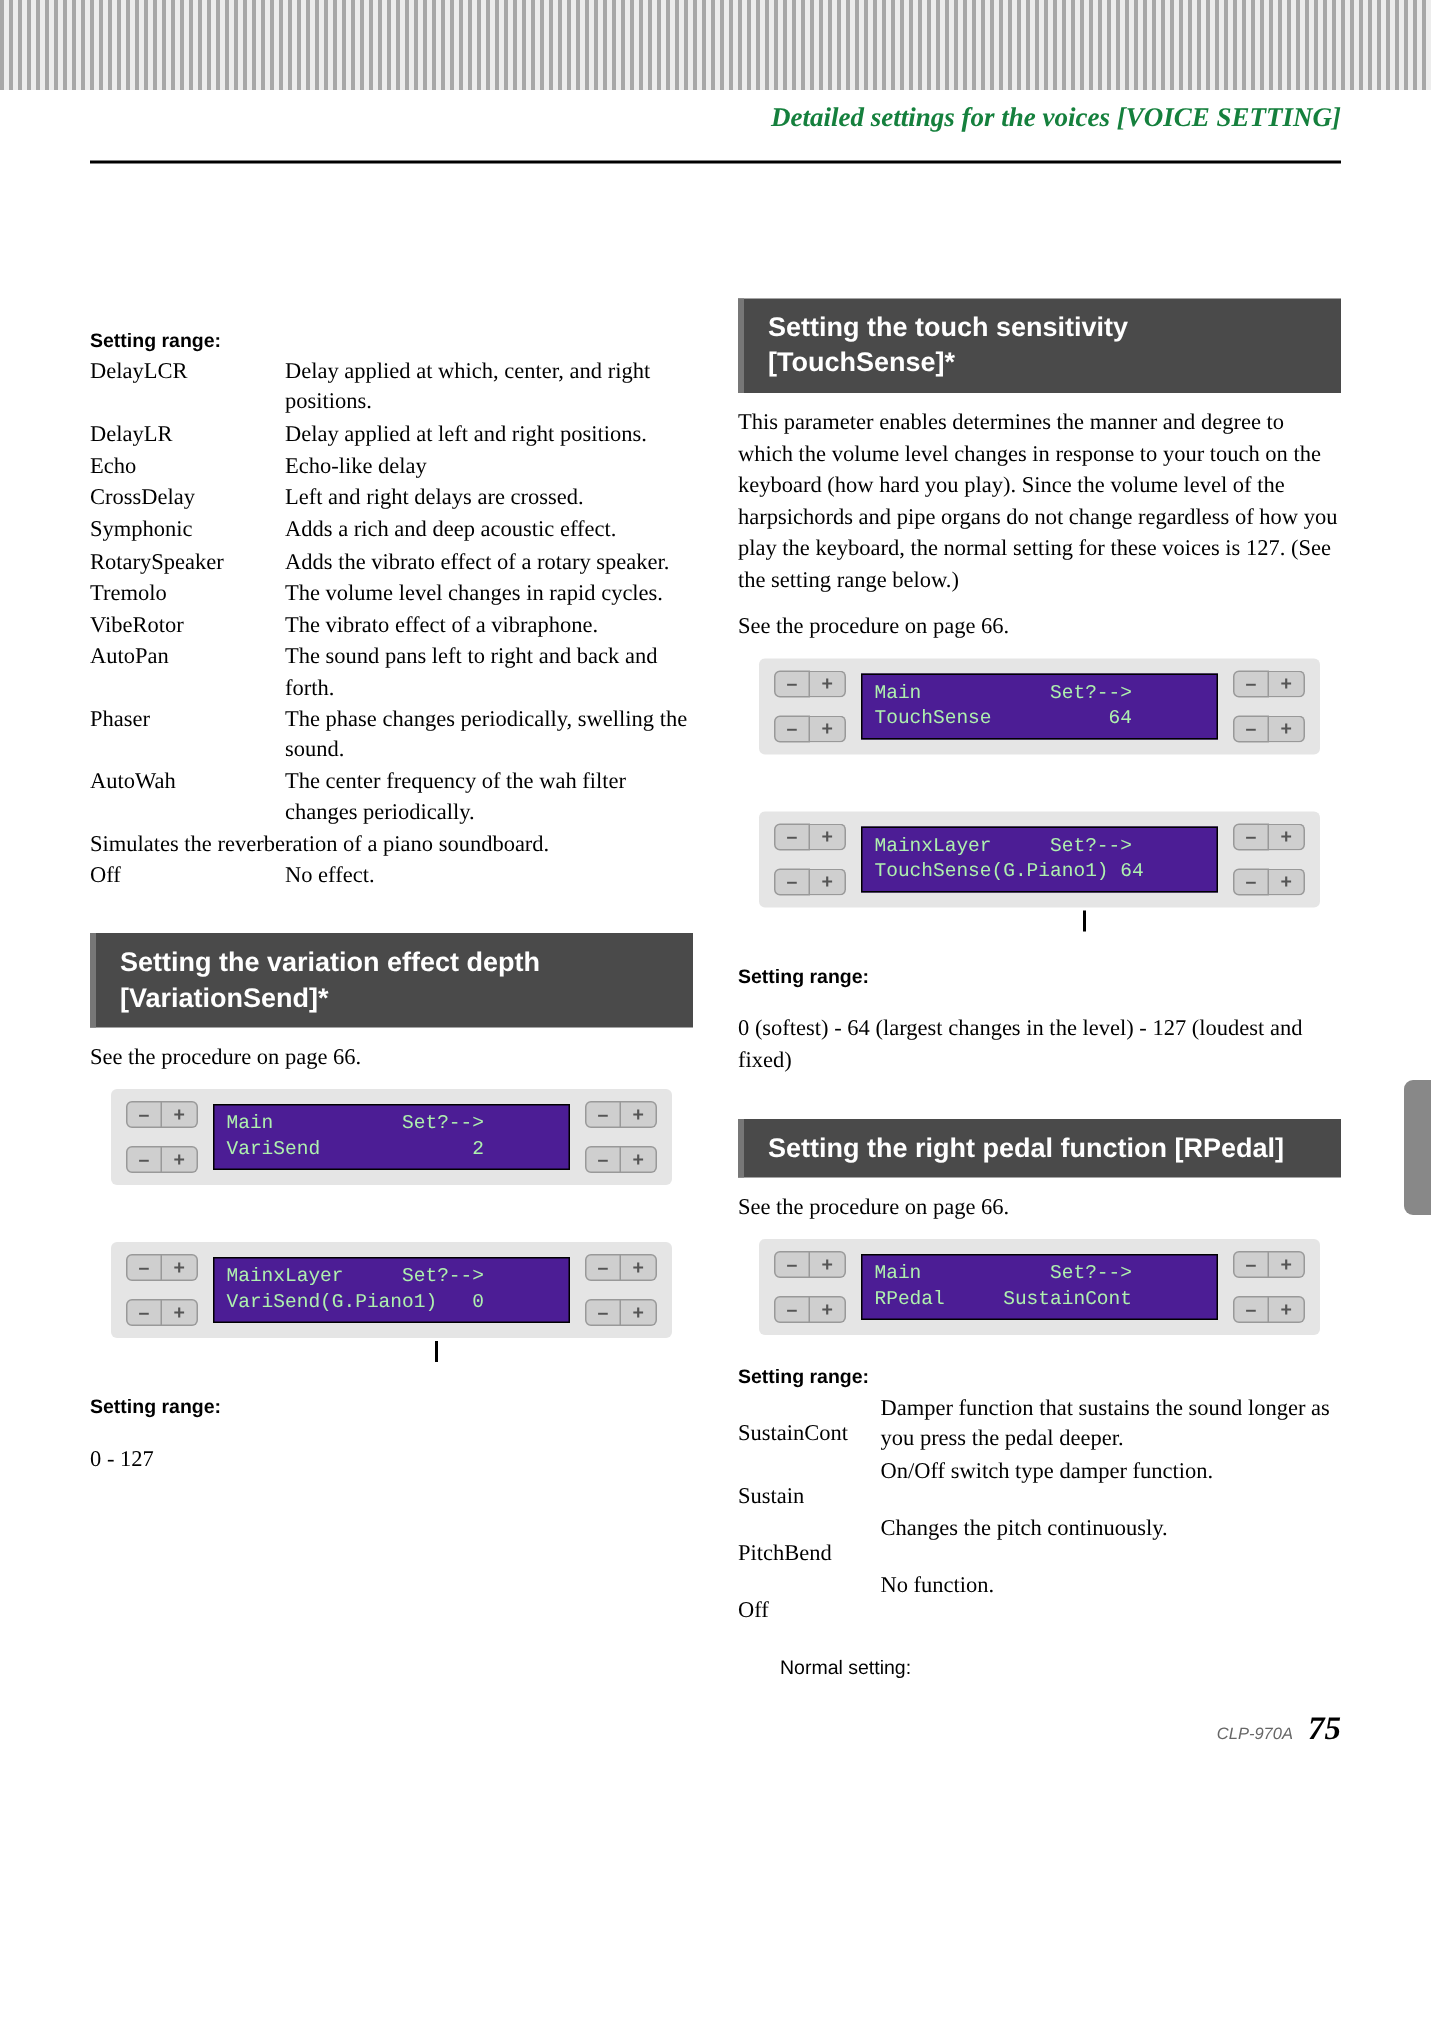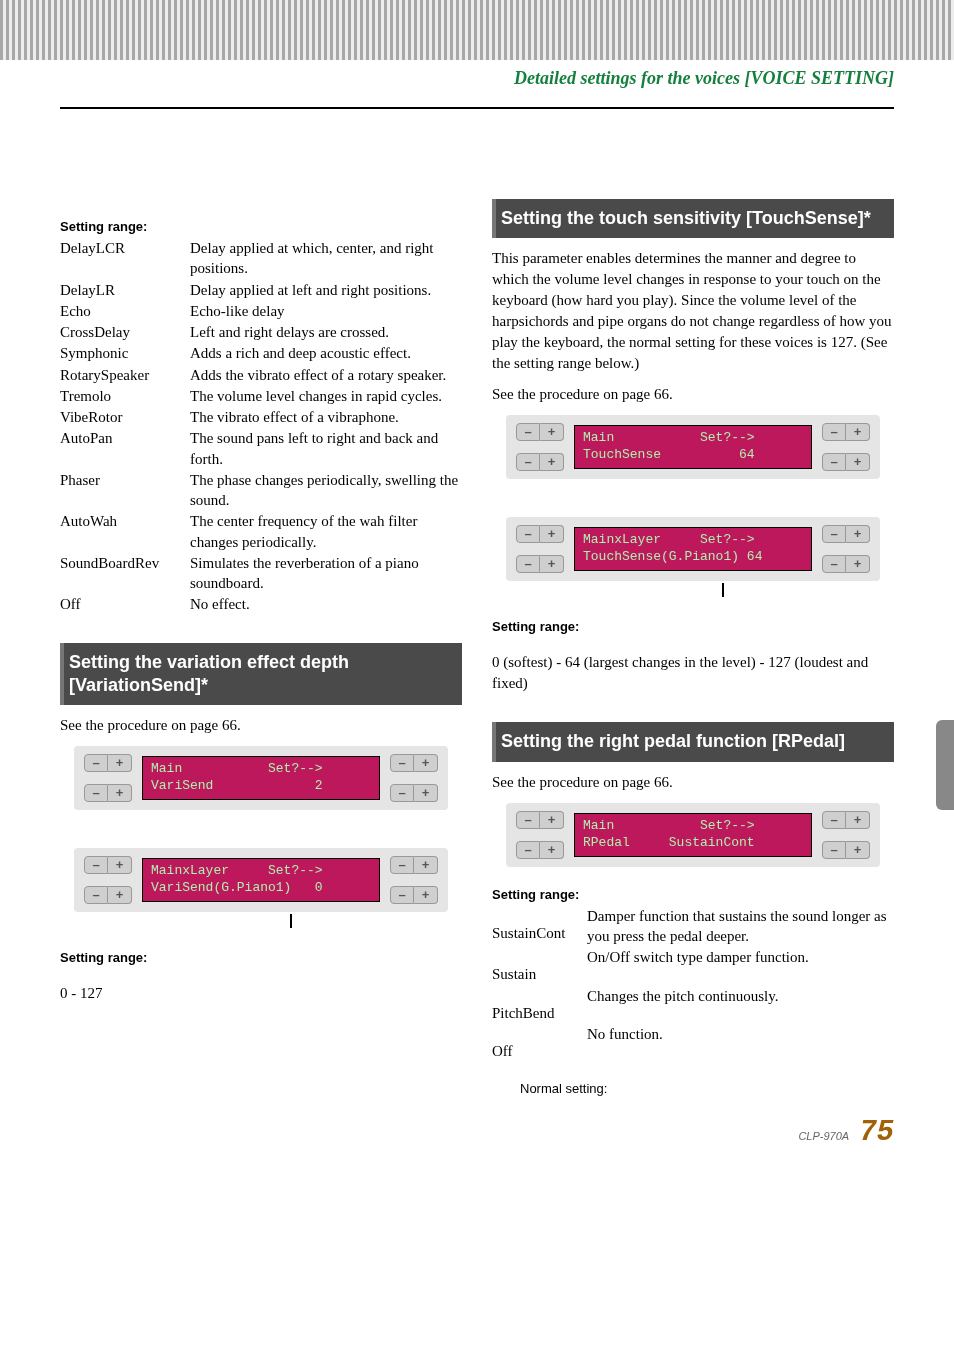--- a/index.html
+++ b/index.html
@@ -83,21 +83,21 @@
   }
   .def-desc {
     flex: 1;
   }
   .section-head {
     background: #4a4a4a;
     color: #fff;
     font-family: Verdana, Arial, sans-serif;
     font-weight: bold;
     font-size: 18px;
-    padding: 8px 5px;
+    padding: 8px 16px;
     margin: 28px 0 10px 0;
     line-height: 1.3;
     border-left: 4px solid #777;
   }
   .body-text {
     font-size: 15px;
     line-height: 1.4;
     margin: 4px 0 10px 0;
   }
   .range-text {
@@ -132,21 +132,21 @@
     font-size: 13px;
     font-weight: bold;
     text-align: center;
     line-height: 16px;
     color: #555;
   }
   .pm-btn:first-child { border-radius: 4px 0 0 4px; }
   .pm-btn:last-child { border-radius: 0 4px 4px 0; border-left: none; }
   .lcd-screen {
     flex: 1;
-    background: #be185d;
+    background: #4c1d95;
     color: #aef0ae;
     font-family: 'Courier New', monospace;
     font-size: 13px;
     padding: 4px 8px;
     border: 1px solid #000;
     height: 44px;
     line-height: 1.3;
     white-space: pre;
     overflow: hidden;
   }
@@ -171,25 +171,25 @@
     align-items: baseline;
     gap: 10px;
   }
   .footer-model {
     font-family: Arial, sans-serif;
     font-style: italic;
     font-size: 11px;
     color: #666;
   }
   .footer-page {
-    font-family: Liberation Mono, monospace;
+    font-family: Liberation Serif, serif;
     font-style: italic;
-    font-size: 29px;
+    font-size: 22px;
     font-weight: bold;
-    color: #a16207;
+    color: #000000;
   }
 </style>
 </head>
 <body>
 
 <div class="top-stripes"></div>
 
 <div class="header-bar">
   <span class="header-title">Detailed settings for the voices [VOICE SETTING]</span>
 </div>
@@ -242,21 +242,20 @@
         </div>
       <div class="def-row">
           <div class="def-term">Phaser</div>
           <div class="def-desc">The phase changes periodically, swelling the sound.</div>
         </div>
       <div class="def-row">
           <div class="def-term">AutoWah</div>
           <div class="def-desc">The center frequency of the wah filter changes periodically.</div>
         </div>
       <div class="def-row">
-          <div class="def-term">SoundBoardRev</div>
           <div class="def-desc">Simulates the reverberation of a piano soundboard.</div>
         </div>
       <div class="def-row">
           <div class="def-term">Off</div>
           <div class="def-desc">No effect.</div>
         </div>
     </div>
 
     <div class="section-head">Setting the variation effect depth [VariationSend]*</div>
     <div class="body-text">See the procedure on page 66.</div>

